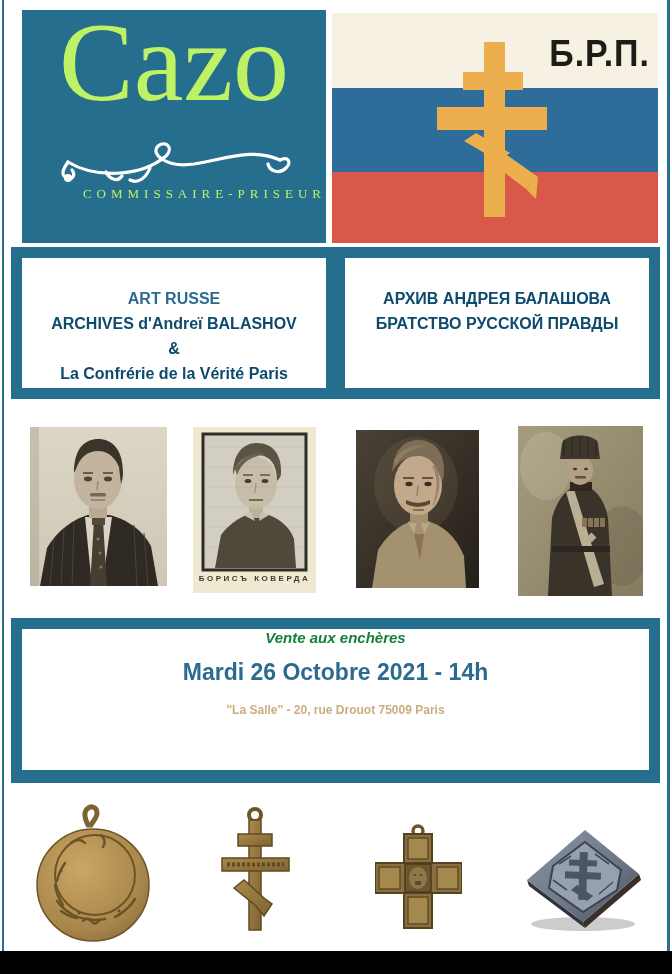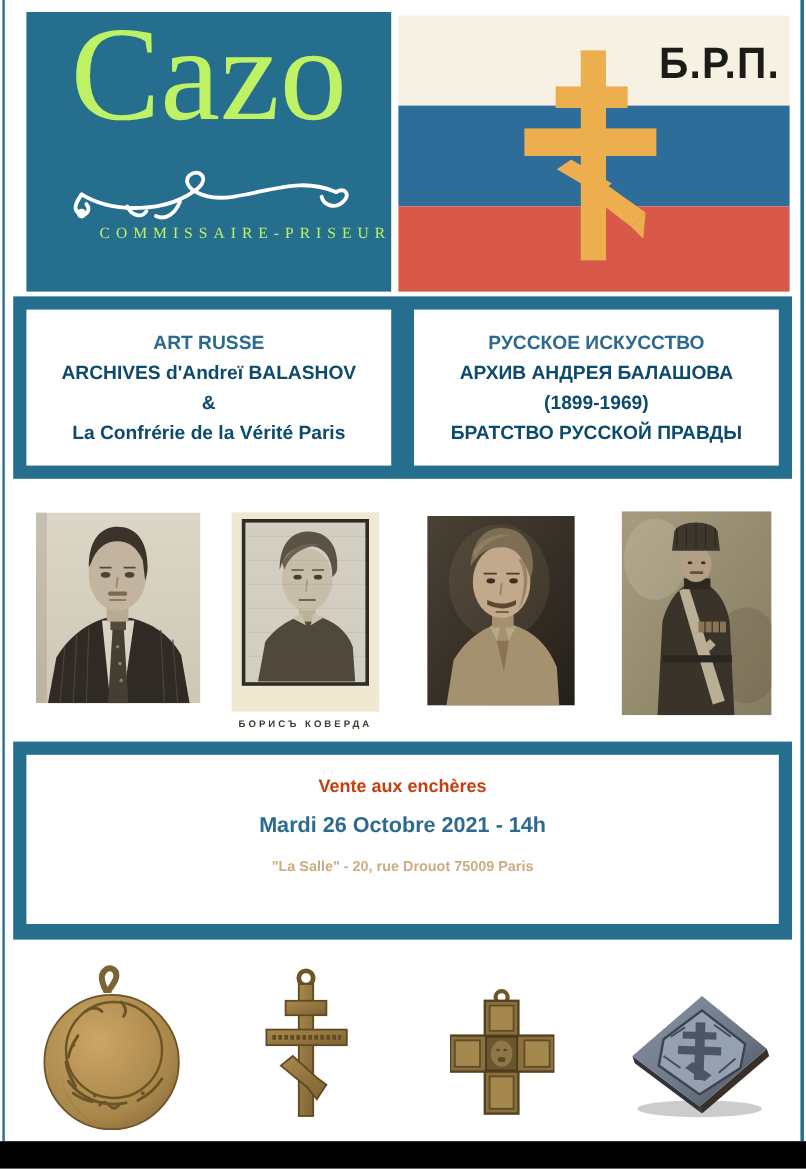--- a/index.html
+++ b/index.html
@@ -25,41 +25,41 @@
   .stripe-white{height:75px;background:#F6F1E3;}
   .stripe-blue{height:84px;background:#2E6C99;}
   .stripe-red{height:71px;background:#D8584A;}
   .flag-cross{position:absolute;left:100px;top:28px;}
   .brp{position:absolute;top:20px;right:8px;font-size:34px;font-weight:bold;color:#1C1B17;
     letter-spacing:1px;transform:scaleY(1.08);transform-origin:top;}
 
   
   .title-band{position:absolute;left:11px;top:247px;width:649px;height:152px;background:#266E8E;}
   .title-box{position:absolute;top:11px;width:304px;height:130px;background:#fff;
-    box-sizing:border-box;padding-top:16px;text-align:center;}
+    box-sizing:border-box;padding-top:28px;text-align:center;}
   .title-box-left{left:11px;}
   .title-box-right{left:334px;}
   .tline{font-size:16px;font-weight:bold;line-height:25px;color:#0c4a6e;}
   .tline.accent{color:#2C6B8F;}
 
   
   .photo{position:absolute;}
   .photo svg{display:block;}
   .photo1{left:30px;top:427px;width:137px;height:159px;}
   .photo2{left:193px;top:427px;width:123px;height:166px;background:#F0E9D1;}
   .photo3{left:356px;top:430px;width:123px;height:158px;}
   .photo4{left:518px;top:426px;width:125px;height:170px;}
   .p2-caption{position:absolute;left:0;right:0;top:147px;text-align:center;
-    font-size:8px;font-weight:bold;letter-spacing:2.5px;color:#3E3B30;margin-top:25px;}
+    font-size:8px;font-weight:bold;letter-spacing:2.5px;color:#3E3B30;}
 
   
   .vente-box{position:absolute;left:11px;top:618px;width:649px;height:165px;background:#266E8E;}
   .vente-inner{position:absolute;left:11px;top:11px;width:627px;height:141px;background:#fff;text-align:center;}
-  .vente-event{margin-top:18px;font-size:15px;font-weight:bold;color:#c2410c;}
-  .vente-date{margin-top:13px;font-size:18px;font-weight:bold;color:#2C6B8F;}
+  .vente-event{font-size:15px;font-weight:bold;color:#15803d;font-style:italic;}
+  .vente-date{margin-top:13px;font-size:23px;font-weight:bold;color:#2C6B8F;}
   .vente-venue{margin-top:17px;font-size:12px;font-weight:bold;color:#CBAD7F;}
 
   
   .artifact{position:absolute;}
   .artifact1{left:31px;top:801px;width:124px;height:142px;}
   .art3{left:375px;top:822px;width:87px;height:110px;position:absolute;}
   .art4{left:523px;top:828px;width:120px;height:104px;position:absolute;}
   .art2b{left:218px;top:806px;width:75px;height:128px;position:absolute;}
 
   
@@ -104,23 +104,21 @@
 </div>
 
 <div class="title-band">
   <div class="title-box title-box-left">
     <div class="tline accent">ART RUSSE</div>
     <div class="tline">ARCHIVES d'Andreï BALASHOV</div>
     <div class="tline">&amp;</div>
     <div class="tline">La Confrérie de la Vérité Paris</div>
   </div>
   <div class="title-box title-box-right">
-    <div class="tline accent">РУССКОЕ ИСКУССТВО</div>
     <div class="tline">АРХИВ АНДРЕЯ БАЛАШОВА</div>
-    <div class="tline">(1899-1969)</div>
     <div class="tline">БРАТСТВО РУССКОЙ ПРАВДЫ</div>
   </div>
 </div>
 
 <div class="photo photo1">
   <svg width="137" height="159" viewBox="0 0 137 159">
     <defs>
       <linearGradient id="p1g" x1="0" y1="0" x2="0" y2="1">
         <stop offset="0" stop-color="#DCD6C6"></stop>
           <stop offset="1" stop-color="#CEC7B4"></stop>

